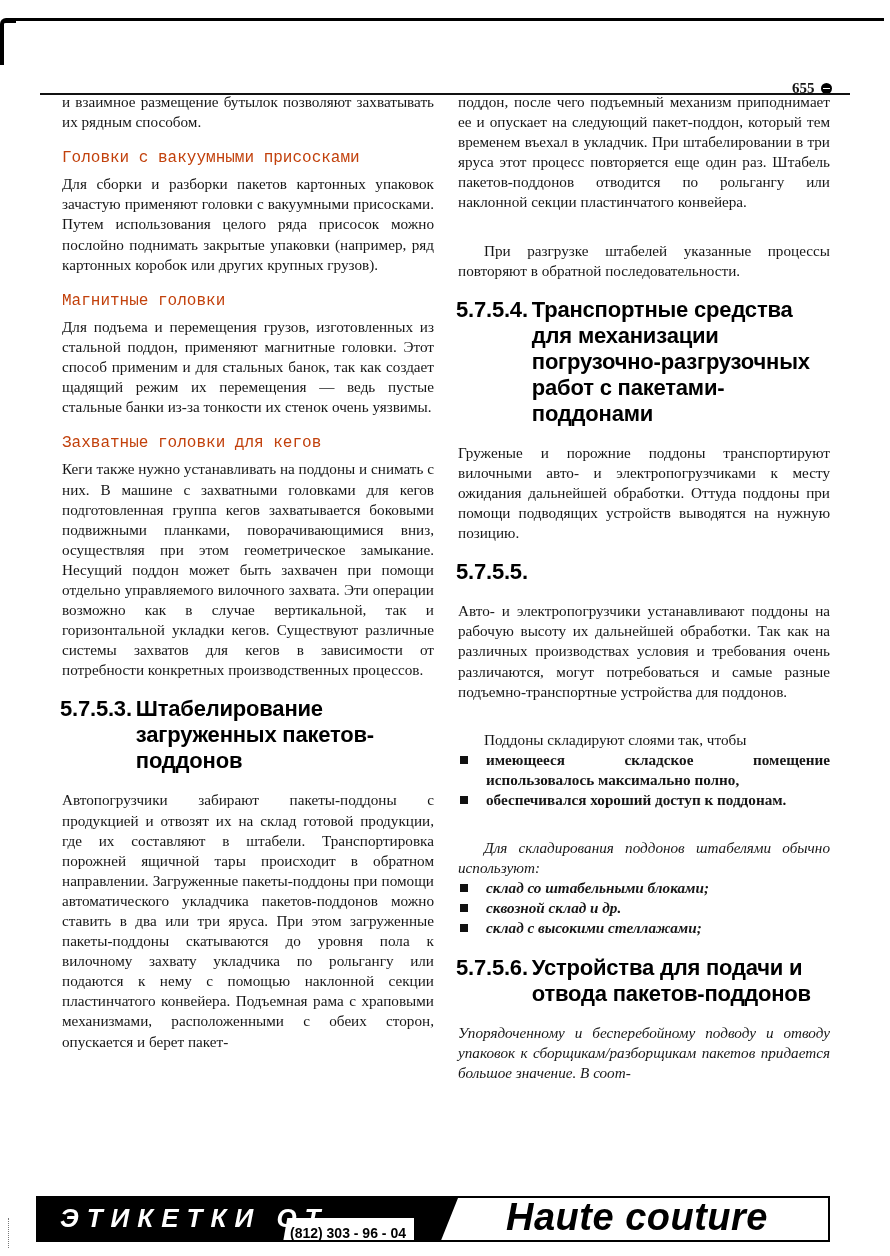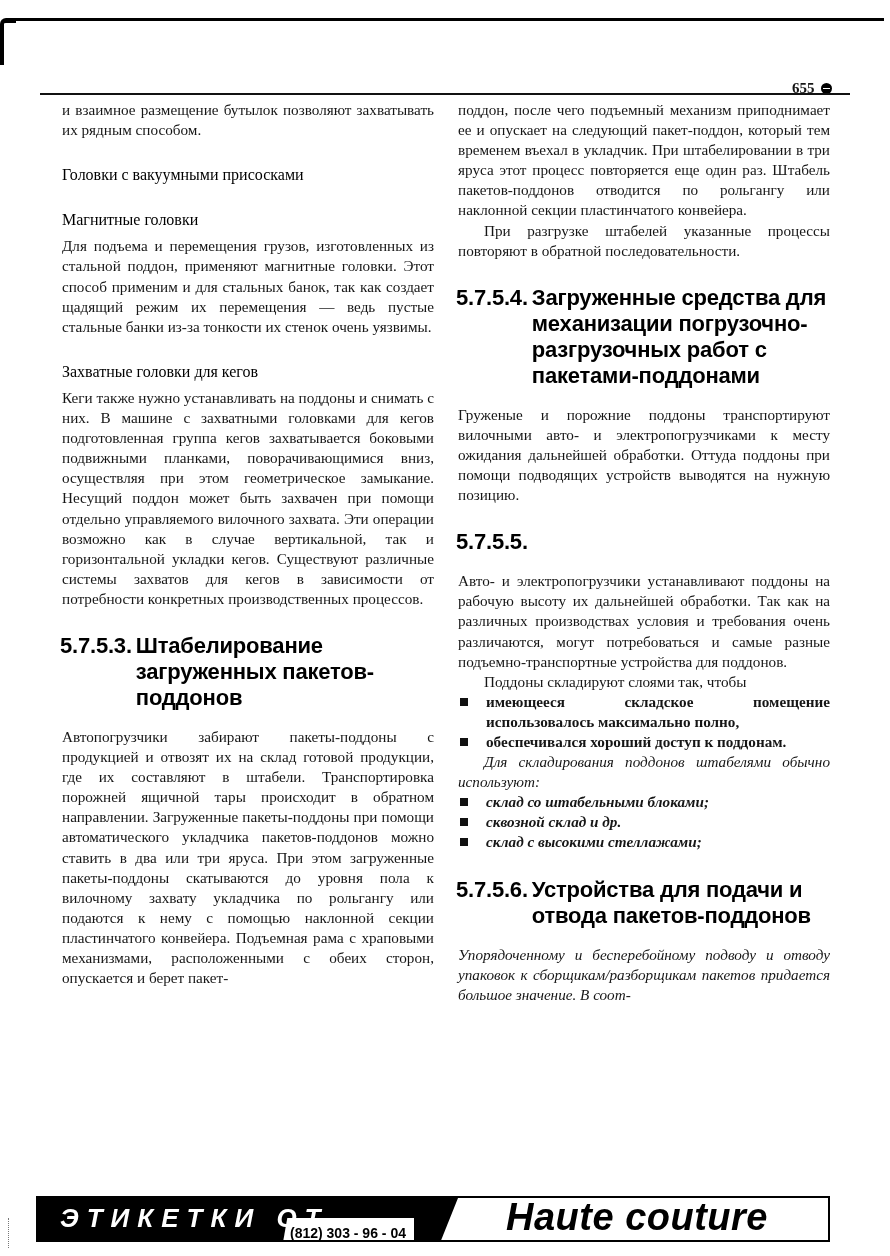--- a/index.html
+++ b/index.html
@@ -27,39 +27,39 @@
     .page-num .pn { text-decoration: underline; }
     .page-num .marker {
       width: 11px; height: 11px; border-radius: 50%; background: #000; position: relative;
       display: inline-block;
     }
     .page-num .marker::after {
       content: ""; position: absolute; left: 2px; right: 2px; top: 5px; height: 1px; background: #fff;
     }
 
     .col {
-      position: absolute; top: 100px; width: 372px;
+      position: absolute; top: 92px; width: 372px;
       font-size: 15.2px; line-height: 20.1px; text-align: justify;
     }
     .col.left { left: 62px; }
     .col.right { left: 458px; }
 
     .para { margin: 0; hyphens: manual; }
-    .para.indent { text-indent: 26px; }
+    .para.indent { text-indent: 26px; margin-top: 28px; }
     .para.italicish { font-style: italic; }
 
     .subhead {
-      font-family: Liberation Serif, serif;
-      font-size: 16px; margin: 25px 0 6px 0; color: #000000;
+      font-family: Liberation Mono, monospace;
+      font-size: 16px; margin: 16px 0 6px 0; color: #c2410c;
     }
 
     .section {
       font-family: "Liberation Sans", "DejaVu Sans", sans-serif;
       font-weight: bold; font-size: 22px; line-height: 26px; color: #000;
-      display: flex; margin: 24px 0 16px -2px; letter-spacing: -0.2px;
+      display: flex; margin: 16px 0 16px -2px; letter-spacing: -0.2px;
     }
     .section .num { flex: 0 0 auto; margin-right: 4px; }
     .section .title { text-align: left; }
 
     ul.bullets { list-style: none; padding: 0; margin: 0; font-weight: bold; }
     ul.bullets li { position: relative; padding-left: 28px; text-align: justify; }
     ul.bullets li::before {
       content: ""; position: absolute; left: 2px; top: 6px; width: 8px; height: 8px; background: #111;
     }
     ul.bullets.ital li { font-style: italic; }
@@ -101,41 +101,42 @@
 <div class="page-num">
   <span class="pn">655</span>
   <span class="marker"></span>
 </div>
 <div class="header-rule"></div>
 
 <div class="col left">
   <p class="para">и взаимное размещение бутылок позволяют захватывать их рядным способом.</p>
 
   <div class="subhead">Головки с вакуумными присосками</div>
+  <p class="para">Для сборки и разборки пакетов картонных упаковок зачастую применяют головки с вакуумными присосками. Путем использования целого ряда присосок можно послойно поднимать закрытые упаковки (например, ряд картонных коробок или других крупных грузов).</p>
 
   <div class="subhead">Магнитные головки</div>
   <p class="para">Для подъема и перемещения грузов, изготовленных из стальной поддон, применяют магнитные головки. Этот способ применим и для стальных банок, так как создает щадящий режим их перемещения — ведь пустые стальные банки из-за тонкости их стенок очень уязвимы.</p>
 
   <div class="subhead">Захватные головки для кегов</div>
   <p class="para">Кеги также нужно устанавливать на поддоны и снимать с них. В машине с захватными головками для кегов подготовленная группа кегов захватывается боковыми подвижными планками, поворачивающимися вниз, осуществляя при этом геометрическое замыкание. Несущий поддон может быть захвачен при помощи отдельно управляемого вилочного захвата. Эти операции возможно как в случае вертикальной, так и горизонтальной укладки кегов. Существуют различные системы захватов для кегов в зависимости от потребности конкретных производственных процессов.</p>
 
   <div class="section">
     <span class="num">5.7.5.3.</span>
     <span class="title">Штабелирование загруженных пакетов-поддонов</span>
   </div>
   <p class="para">Автопогрузчики забирают пакеты-поддоны с продукцией и отвозят их на склад готовой продукции, где их составляют в штабели. Транспортировка порожней ящичной тары происходит в обратном направлении. Загруженные пакеты-поддоны при помощи автоматического укладчика пакетов-поддонов можно ставить в два или три яруса. При этом загруженные пакеты-поддоны скатываются до уровня пола к вилочному захвату укладчика по рольгангу или подаются к нему с помощью наклонной секции пластинчатого конвейера. Подъемная рама с храповыми механизмами, расположенными с обеих сторон, опускается и берет пакет-</p>
 </div>
 
 <div class="col right">
   <p class="para">поддон, после чего подъемный механизм приподнимает ее и опускает на следующий пакет-поддон, который тем временем въехал в укладчик. При штабелировании в три яруса этот процесс повторяется еще один раз. Штабель пакетов-поддонов отводится по рольгангу или наклонной секции пластинчатого конвейера.</p>
   <p class="para indent">При разгрузке штабелей указанные процессы повторяют в обратной последовательности.</p>
 
   <div class="section">
     <span class="num">5.7.5.4.</span>
-    <span class="title">Загруженные средства для механизации погрузочно-разгрузочных работ с пакетами-поддонами</span>
+    <span class="title">Транспортные средства для механизации погрузочно-разгрузочных работ с пакетами-поддонами</span>
   </div>
   <p class="para">Груженые и порожние поддоны транспортируют вилочными авто- и электропогрузчиками к месту ожидания дальнейшей обработки. Оттуда поддоны при помощи подводящих устройств выводятся на нужную позицию.</p>
 
   <div class="section">
     <span class="num">5.7.5.5.</span>
   </div>
   <p class="para">Авто- и электропогрузчики устанавливают поддоны на рабочую высоту их дальнейшей обработки. Так как на различных производствах условия и требования очень различаются, могут потребоваться и самые разные подъемно-транспортные устройства для поддонов.</p>
   <p class="para indent">Поддоны складируют слоями так, чтобы</p>
   <ul class="bullets">
     <li>имеющееся складское помещение использовалось максимально полно,</li>

